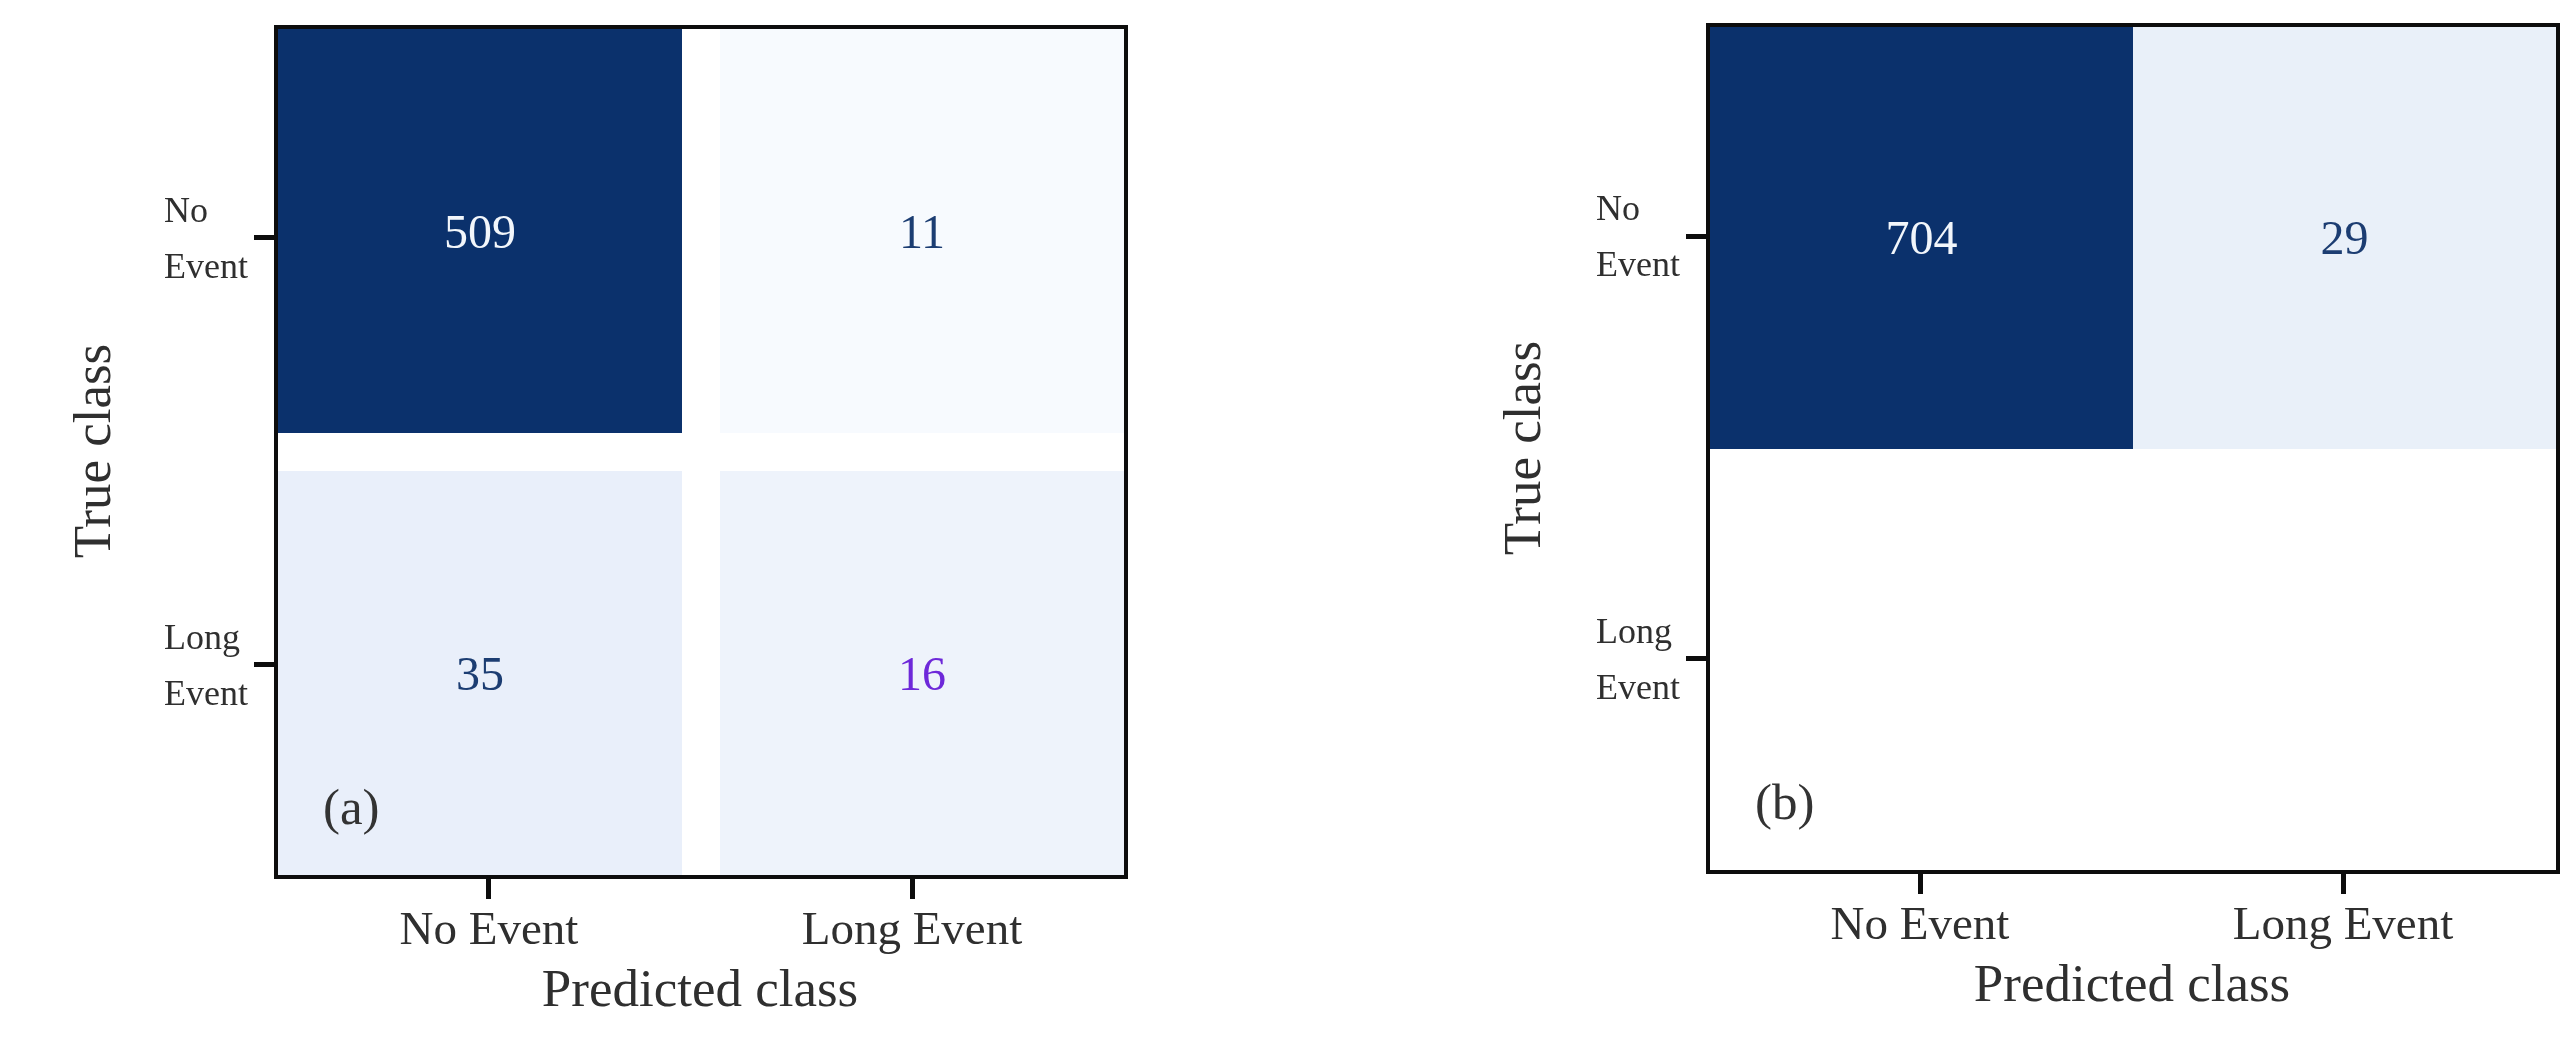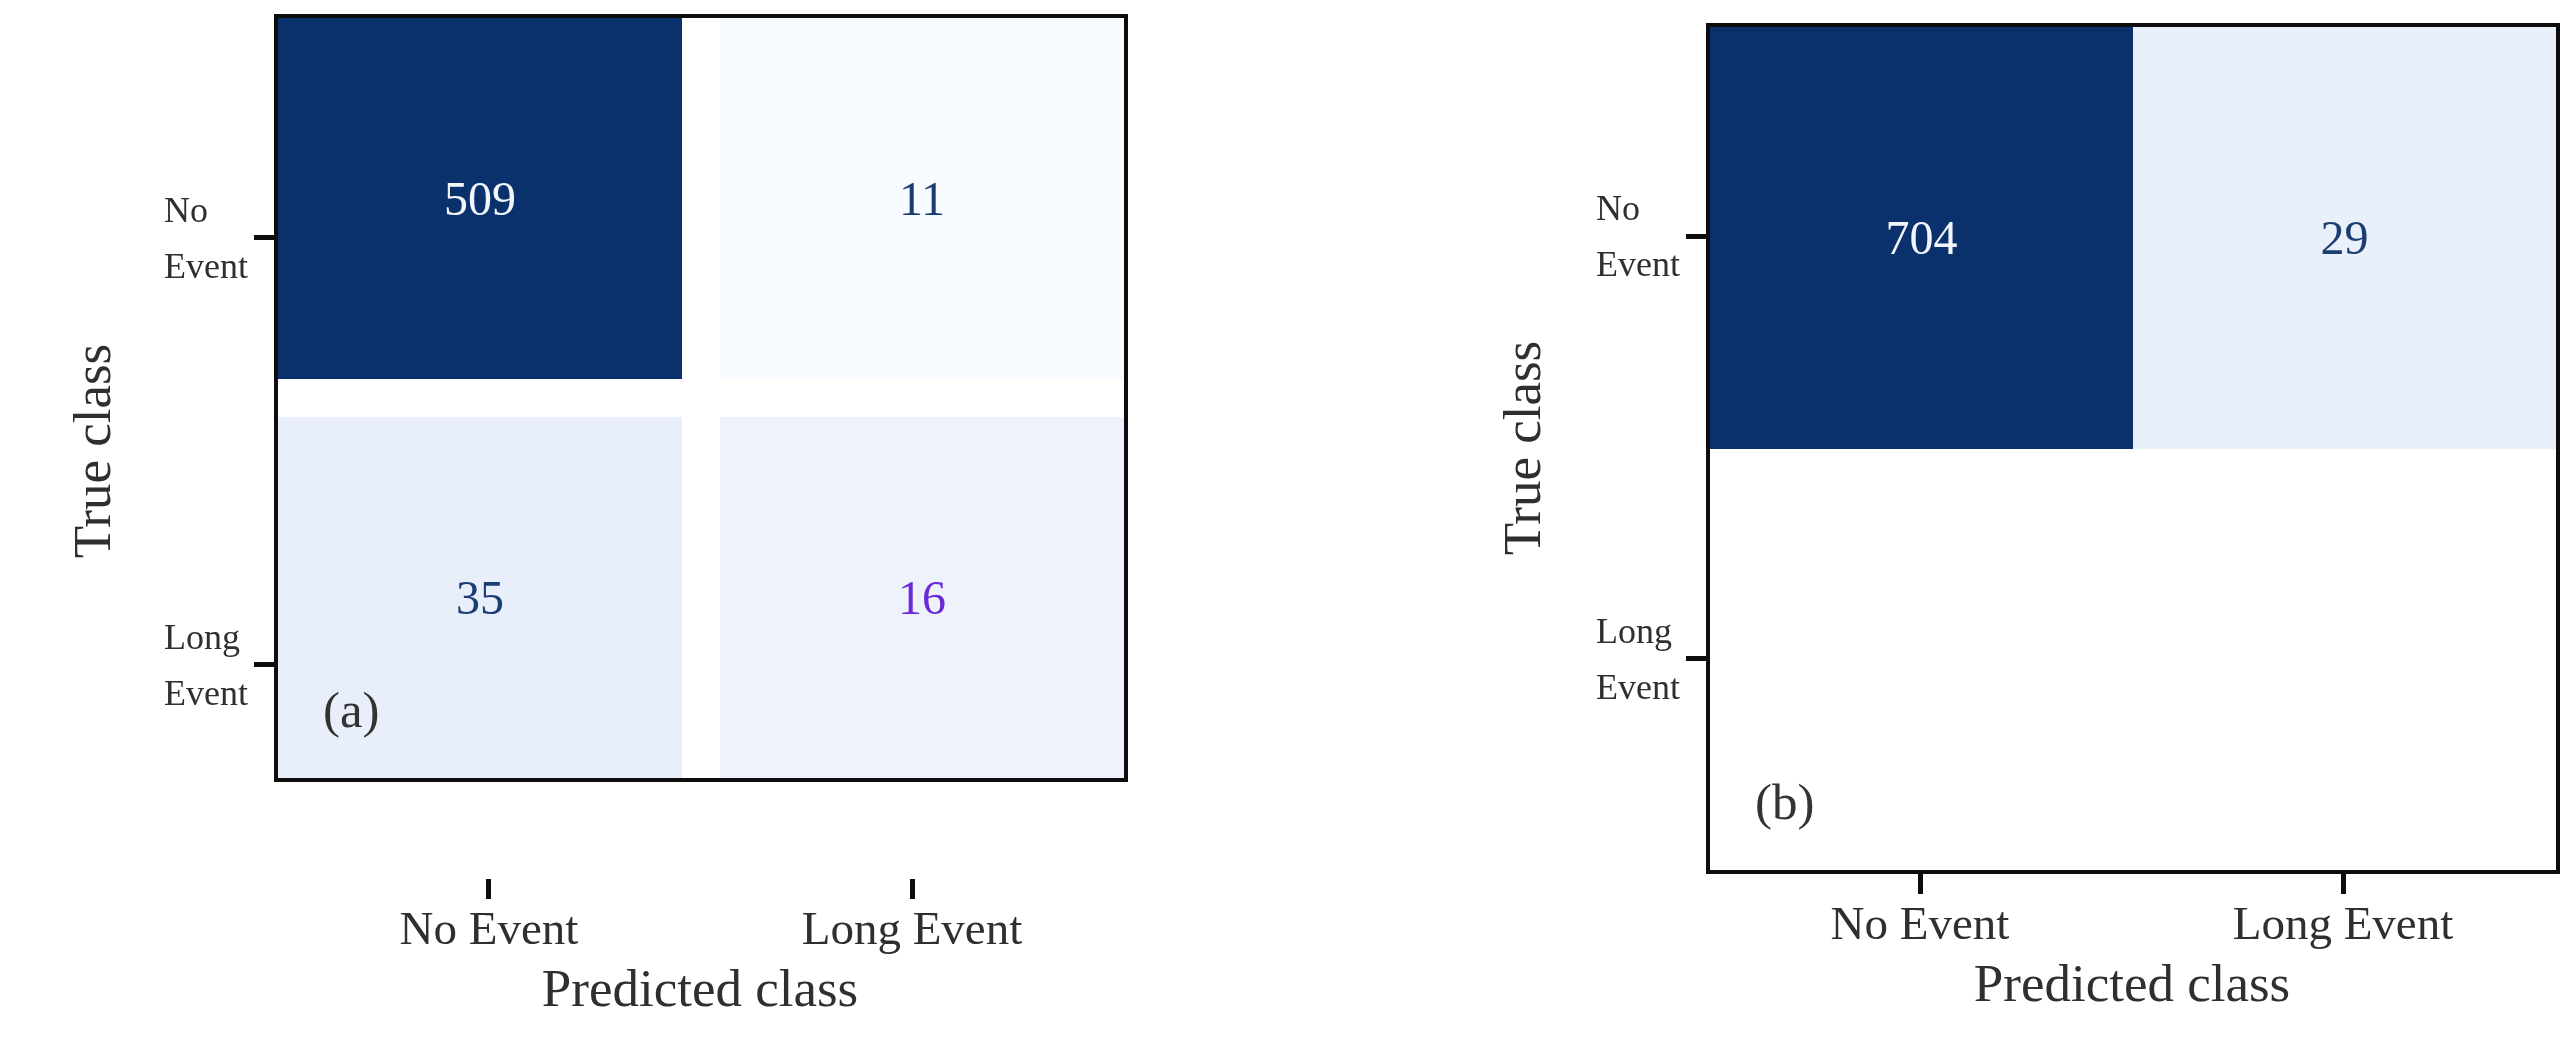--- a/index.html
+++ b/index.html
@@ -62,21 +62,21 @@
       <div>Event</div>
     </div>
     <div class="abs ytick-label" style="left:164px;top:609px;">
       <div>Long</div>
       <div>Event</div>
     </div>
 
     <div class="abs tick tick-y" style="left:254px;top:235px;"></div>
     <div class="abs tick tick-y" style="left:254px;top:662px;"></div>
 
-    <div class="abs box" style="left:274px;top:14px;width:854px;height:768px;gap:38px;">
+    <div class="abs box" style="left:274px;top:25px;width:854px;height:854px;gap:38px;">
       <div class="cell" style="background: rgb(11, 49, 108); color: rgb(242, 246, 251);">509</div>
       <div class="cell" style="background: rgb(247, 250, 254); color: rgb(28, 61, 114);">11</div>
       <div class="cell" style="background: rgb(233, 239, 250); color: rgb(28, 61, 114);">35</div>
       <div class="cell" style="background: rgb(238, 243, 251); color: #6d28d9;">16</div>
       <div class="caption">(a)</div>
     </div>
 
     <div class="abs tick tick-x" style="left:486px;top:879px;"></div>
     <div class="abs tick tick-x" style="left:910px;top:879px;"></div>
 

